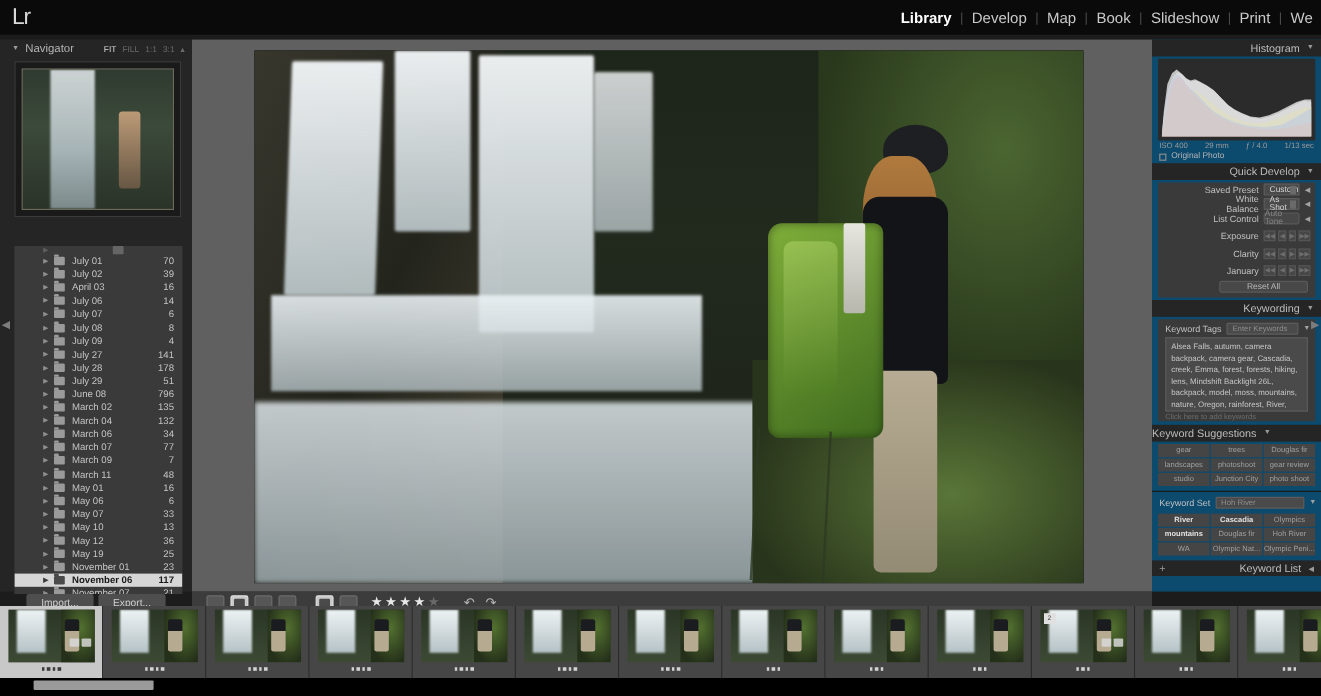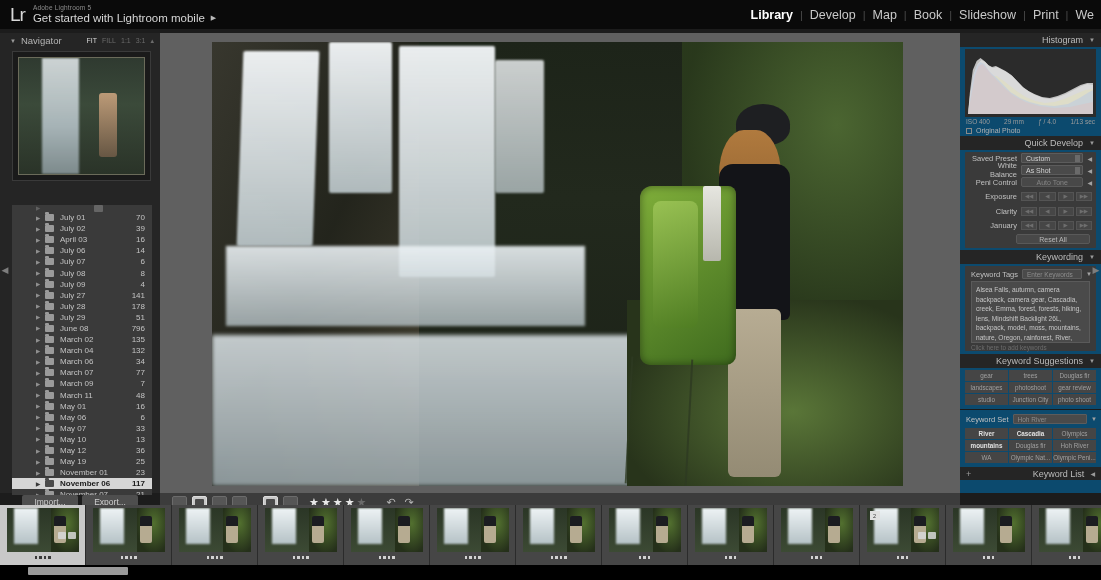--- a/index.html
+++ b/index.html
@@ -213,21 +213,21 @@
   .hist-meta {
     display: flex; justify-content: space-between; padding: 1px 6px 0 6px;
     color: #9b9b9b; font-size: 6.5px;
   }
   .orig-row { display: flex; align-items: center; gap: 4px; padding: 2px 6px; color: #b2b2b2; font-size: 7px; }
   .cbox { width: 6px; height: 6px; border: 1px solid #8a8a8a; }
 
   
   .qd-row {
     display: flex; align-items: center; height: 12px; padding: 0 4px 0 6px;
-    color: #c0c0c0; font-size: 7.5px; gap: 4px;
+    color: #c0c0c0; font-size: 7.5px; gap: 4px; margin-left: 32px;
   }
   .qd-label { width: 46px; text-align: right; flex: none; }
   .qd-select {
     flex: 1; height: 9.5px; background: #4a4a4a; border: 1px solid #5c5c5c;
     color: #d4d4d4; font-size: 7px; display: flex; align-items: center;
     padding-left: 4px; position: relative; border-radius: 1px;
   }
   .qd-select .stepper {
     position: absolute; right: 2px; top: 1px; width: 5px; height: 7px;
     background: #6a6a6a;
@@ -359,27 +359,20 @@
     background:#9a9a9a; border-radius: 1px;
   }
 </style>
 </head>
 <body>
 
 <div class="app">
 
   <div class="topbar">
     <div class="lr-logo">Lr</div>
-    <div class="id-block">
-      <div class="id-small">Adobe Lightroom 5</div>
-      <div class="id-main">
-        <span>Get started with Lightroom mobile</span>
-        <span class="id-arrow">▶</span>
-      </div>
-    </div>
     <div class="modules" id="modules">
         <span class="mod active">Library</span>
         <span class="mod-sep">|</span>
         <span class="mod">Develop</span>
         <span class="mod-sep">|</span>
         <span class="mod">Map</span>
         <span class="mod-sep">|</span>
         <span class="mod">Book</span>
         <span class="mod-sep">|</span>
         <span class="mod">Slideshow</span>
@@ -662,21 +655,21 @@
       </div>
       <div class="qd-row">
         <span class="qd-label">White Balance</span>
         <span class="qd-select">
           <span>As Shot</span>
           <span class="stepper"></span>
         </span>
         <span class="qd-tri">◀</span>
       </div>
       <div class="qd-row">
-        <span class="qd-label">Peni Control</span>
+        <span class="qd-label">List Control</span>
         <span class="qd-btn">Auto Tone</span>
         <span class="qd-tri">◀</span>
       </div>
       <div class="qd-row" style="height:16px">
         <span class="qd-label">Exposure</span>
         <span class="qd-steps">
             <span class="qd-step">◀◀</span>
             <span class="qd-step">◀</span>
             <span class="qd-step">▶</span>
             <span class="qd-step">▶▶</span>
@@ -715,21 +708,21 @@
         <span class="kw-input">
           <span>Enter Keywords</span>
           <span class="stepper"></span>
         </span>
         <span class="qd-tri">▼</span>
       </div>
       <div class="kw-area">Alsea Falls, autumn, camera backpack, camera gear, Cascadia, creek, Emma, forest, forests, hiking, lens, Mindshift Backlight 26L, backpack, model, moss, mountains, nature, Oregon, rainforest, River, stream, tripod, water, waterfall, waters</div>
       <div class="kw-hint">Click here to add keywords</div>
     </div>
 
-    <div class="rp-header" style="justify-content:flex-end;padding-left:0">
+    <div class="rp-header" style="justify-content:flex-start;padding-left:0">
       <span>Keyword Suggestions</span>
       <span class="tri">▼</span>
     </div>
     <div class="kw-grid" id="kwsug">
         <div class="kw-cell">gear</div>
         <div class="kw-cell">trees</div>
         <div class="kw-cell">Douglas fir</div>
         <div class="kw-cell">landscapes</div>
         <div class="kw-cell">photoshoot</div>
         <div class="kw-cell">gear review</div>

